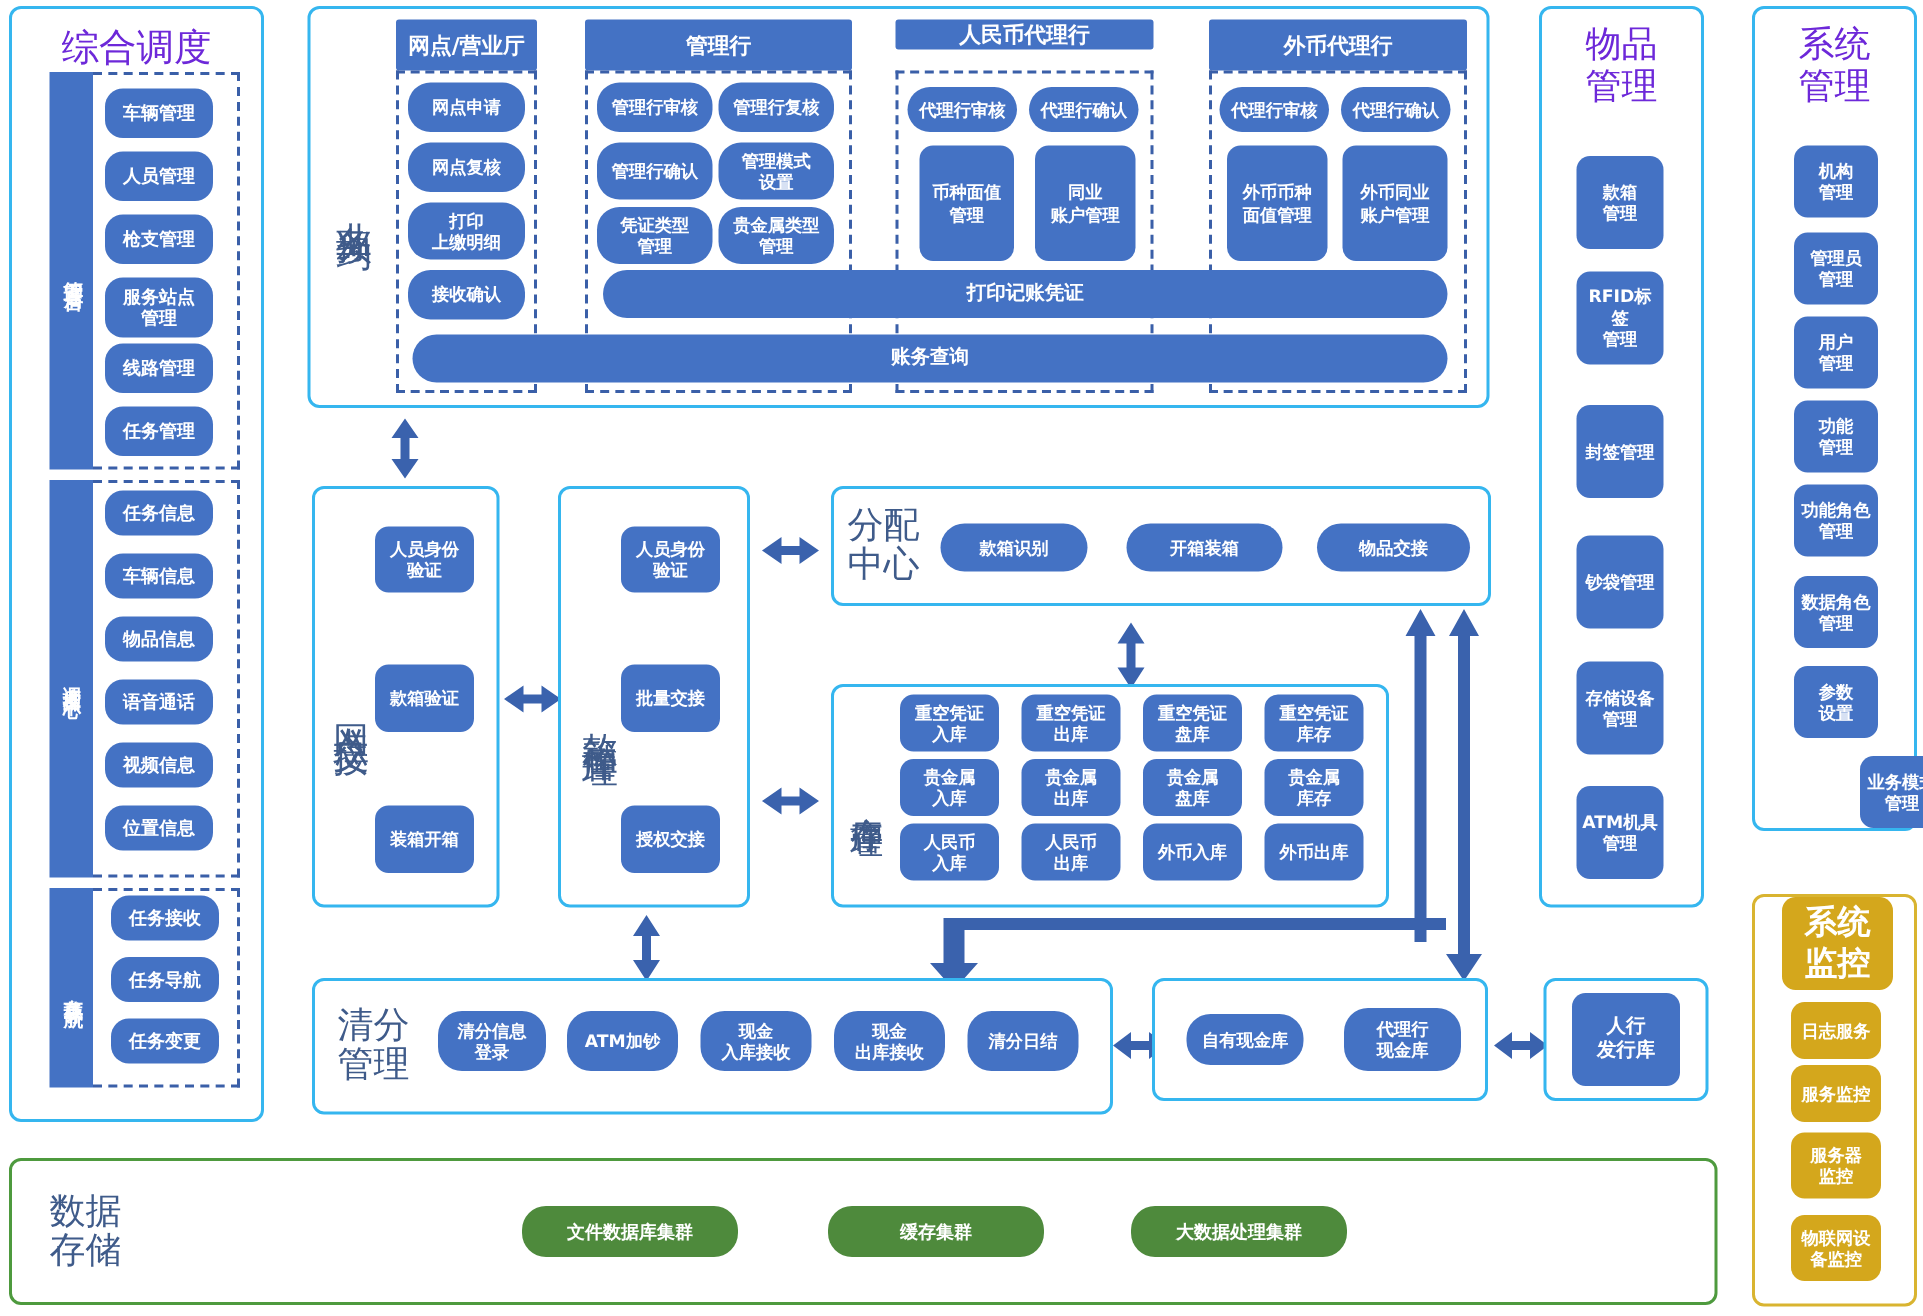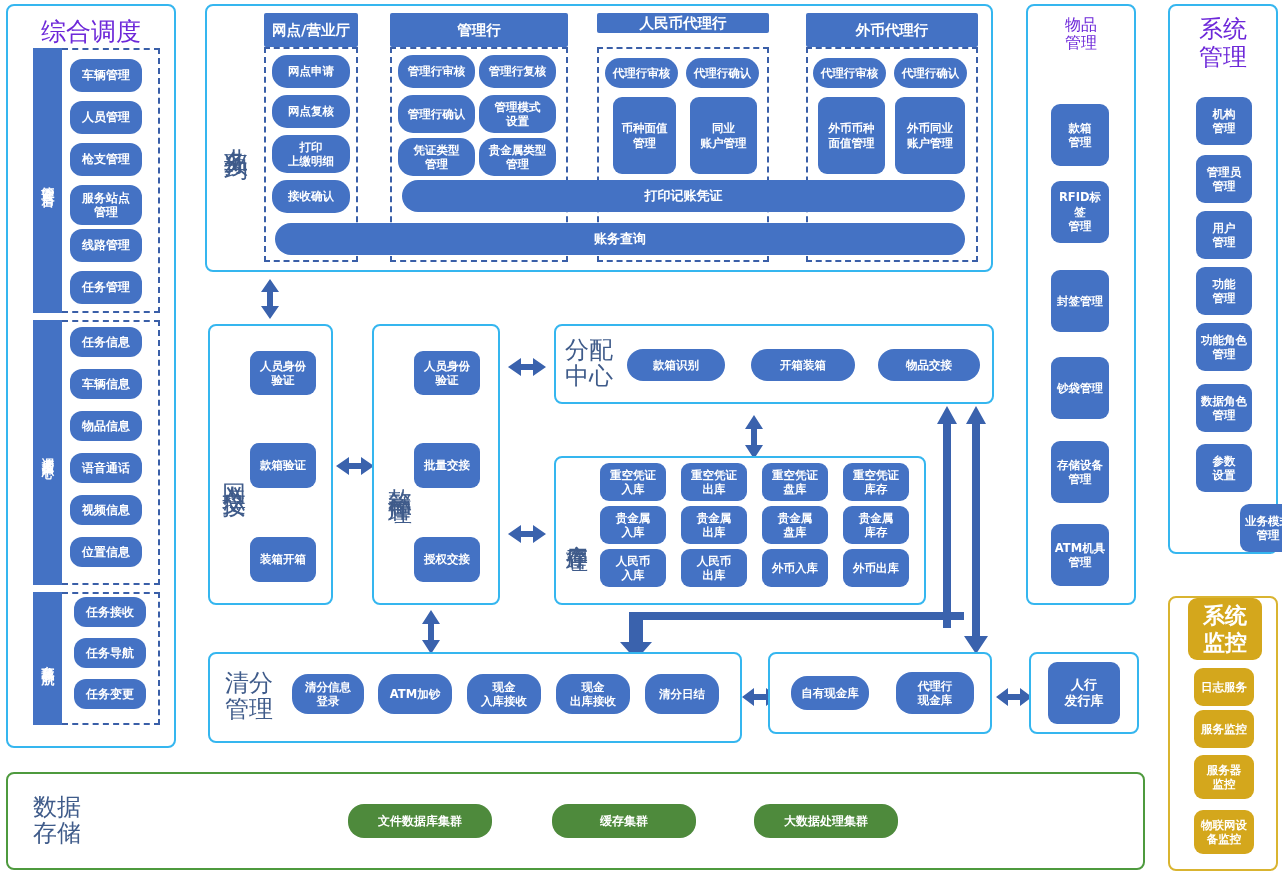--- a/index.html
+++ b/index.html
@@ -324,21 +324,21 @@
       </svg>
   </div>
 
   <div class="panel" style="left:1029px;top:652px;width:110px;height:82px;">
   </div>
   <div class="chip" style="position:absolute;left:1048px;top:662px;width:72px;height:62px;font-size:13px;white-space:pre-line;">人行
 发行库</div>
 
   <div class="panel" style="left:1026px;top:4px;width:110px;height:601px;">
   </div>
-  <div class="ttl ttl-lg" style="position:absolute;left:1026px;top:16px;width:110px;white-space:pre-line;font-size:16px;">物品
+  <div class="ttl ttl-lg" style="position:absolute;left:1026px;top:16px;width:110px;white-space:pre-line;font-size:24px;">物品
 管理</div>
   <div class="chip" style="position:absolute;left:1051px;top:104px;width:58px;height:62px;">
       <span style="white-space:pre-line;">款箱
 管理</span>
     </div>
   <div class="chip" style="position:absolute;left:1051px;top:181px;width:58px;height:62px;">
       <span style="white-space:pre-line;">RFID标签
 管理</span>
     </div>
   <div class="chip" style="position:absolute;left:1051px;top:270px;width:58px;height:62px;">封签管理</div>

